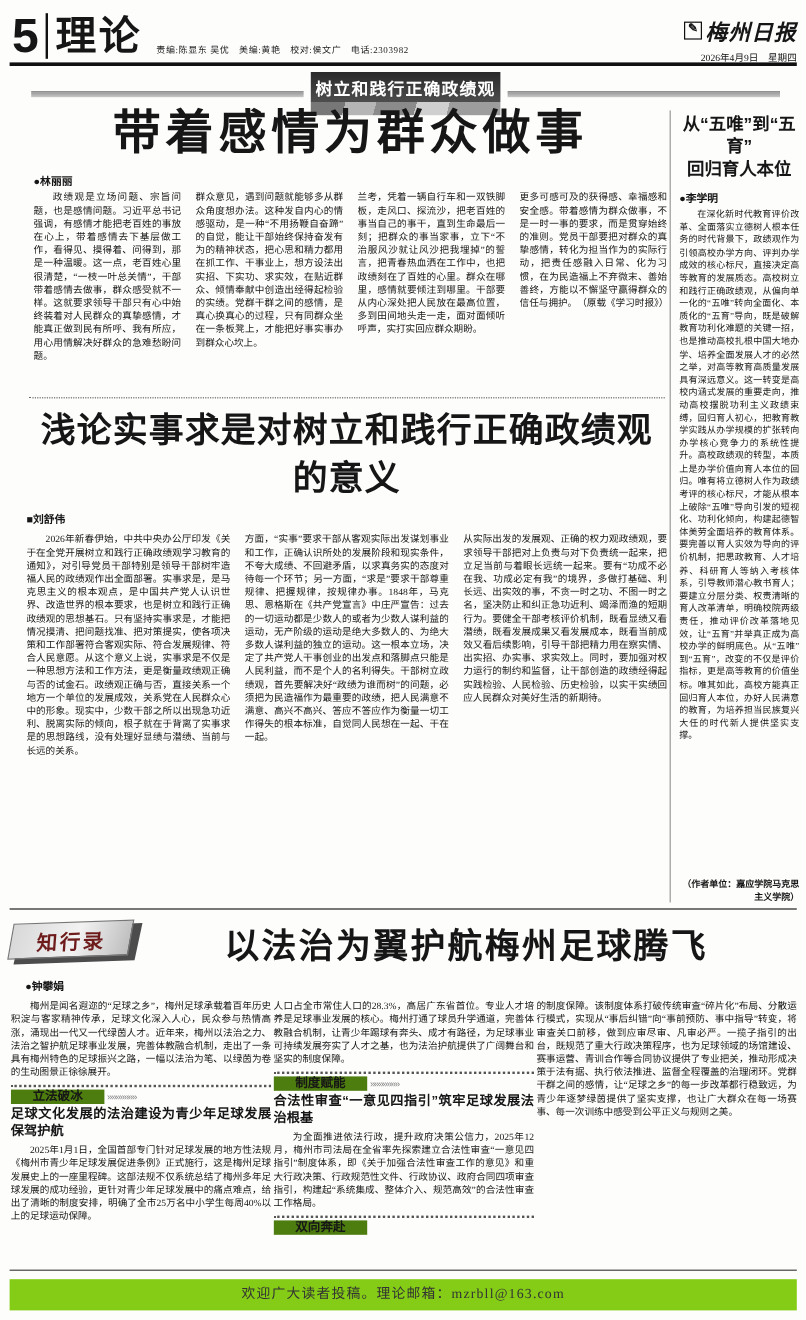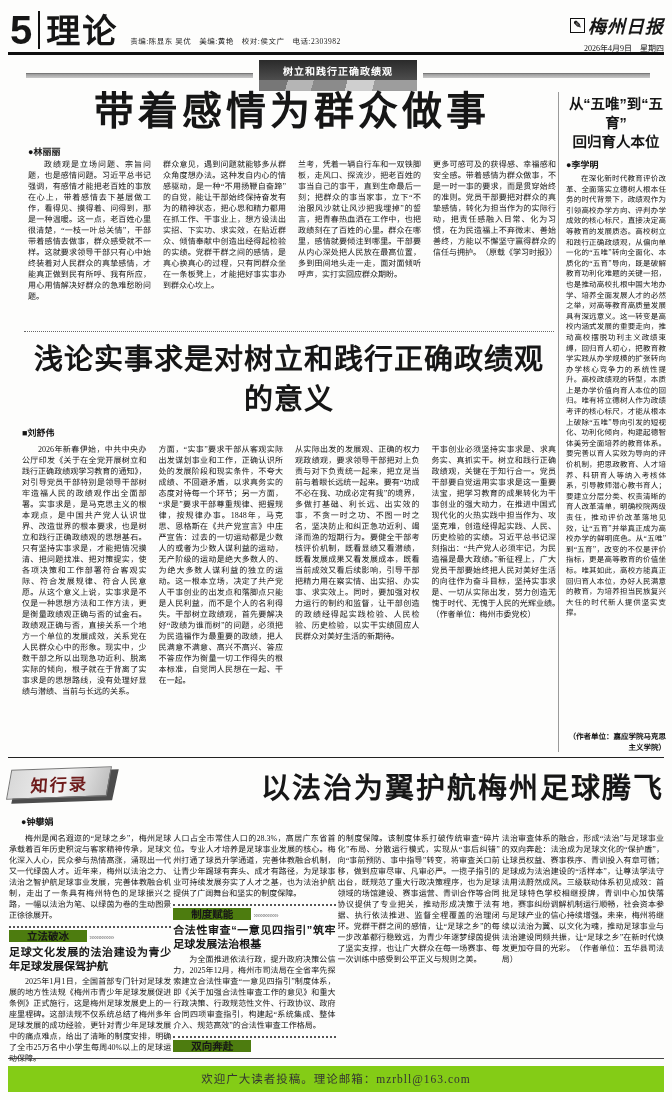--- a/index.html
+++ b/index.html
@@ -20,21 +20,21 @@
   .masthead { display:flex; align-items:center; justify-content:flex-end; gap:3px; }
   .mast-icon { width:15px; height:15px; border:1.5px solid #111; font-size:10px; line-height:12px; text-align:center; font-weight:bold; }
   .mast-name { font-size:18px; font-weight:900; font-style:italic; letter-spacing:1px; }
   .date-line { font-size:8px; margin-top:4px; color:#111; }
   .hdr-rule { position:absolute; top:52px; left:8px; right:8px; height:3px; background:#101010; }
 
   
   .banner-row { position:absolute; top:60px; left:26px; width:624px; display:flex; align-items:center; }
   .banner-bar { flex:1; height:5px; background:linear-gradient(#9a9a9a,#c9c9c9); border-top:1px solid #777; }
   .banner-box { width:158px; margin:0 6px; text-align:center; }
-  .banner-label { background:linear-gradient(#2a2a2a,#4d4d4d); color:#fff; font-family:"Liberation Sans",sans-serif; font-size:10px; font-weight:bold; letter-spacing:1px; padding:3px 0 2px; }
+  .banner-label { background:linear-gradient(#2a2a2a,#4d4d4d); color:#fff; font-family:"Liberation Sans",sans-serif; font-size:14px; font-weight:bold; letter-spacing:1px; padding:3px 0 2px; }
   .banner-art { height:11px; background:
       linear-gradient(105deg,#777 0 18%,#b5b5b5 18% 34%,#8b8b8b 34% 55%,#cfcfcf 55% 72%,#9d9d9d 72% 100%); }
 
   
   .lead-title { position:absolute; top:88px; left:30px; width:524px; text-align:center;
     font-family:"Liberation Sans","DejaVu Sans",sans-serif; font-size:40px; font-weight:900; letter-spacing:4px; line-height:46px; }
   .byline { font-size:9px; font-weight:bold; font-family:"Liberation Sans",sans-serif; }
   .cols { display:flex; gap:12px; }
   .col { flex:1; font-size:8px; line-height:11px; text-align:justify; overflow:hidden; }
   .indent { text-indent:2em; }
@@ -60,21 +60,21 @@
   .mid-rule { position:absolute; top:757px; left:8px; right:8px; height:1px; background:#222; }
 
   
   .feat { position:absolute; top:764px; left:9px; width:655px; }
   .feat-head { display:flex; align-items:center; }
   .badge { position:relative; width:104px; height:34px; flex:0 0 auto; }
   .badge-back { position:absolute; inset:3px -2px 0 6px; background:#4c4c4c; transform:skewX(-14deg) rotate(-2deg); }
   .badge-front { position:absolute; inset:0 4px 4px 0; background:linear-gradient(100deg,#d8d8d8,#f2f2f2 55%,#bdbdbd); border:1px solid #777;
     transform:skewX(-12deg) rotate(-2deg); display:flex; align-items:center; justify-content:center; }
   .badge-text { font-family:"Liberation Sans",sans-serif; font-size:17px; font-weight:900; letter-spacing:2px; color:#6e1b1b; transform:skewX(6deg); }
-  .feat-title { flex:1; text-align:right; font-family:"Liberation Sans","DejaVu Sans",sans-serif; font-size:29px; font-weight:900; letter-spacing:2px; }
+  .feat-title { flex:1; text-align:center; font-family:"Liberation Sans","DejaVu Sans",sans-serif; font-size:29px; font-weight:900; letter-spacing:2px; }
   .feat .byline { display:block; margin:9px 0 0 12px; }
   .feat-cols { display:flex; gap:2px; margin-top:5px; height:232px; }
   .fcol { flex:1; font-size:8px; line-height:11px; text-align:justify; overflow:hidden; }
   .fcol p { text-indent:2em; }
   .subhead { margin:5px 0 3px; border-top:2px dotted #555; padding-top:3px; font-family:"Liberation Sans",sans-serif; }
   .subhead .lbl { font-size:10.5px; font-weight:900; background:#4d7c0f; padding:0 18px; }
   .subhead .arrows { font-size:8px; color:#888; letter-spacing:-1px; }
   .subhead .st { font-size:11px; font-weight:900; line-height:14px; margin-top:2px; }
 
   
@@ -125,21 +125,20 @@
 
   <div class="dotted-rule"></div>
 
   <div class="a2-wrap">
     <h2 class="a2-title">浅论实事求是对树立和践行正确政绩观的意义</h2>
     <span class="byline">■刘舒伟</span>
     <div class="cols">
       <div class="col indent">2026年新春伊始，中共中央办公厅印发《关于在全党开展树立和践行正确政绩观学习教育的通知》，对引导党员干部特别是领导干部树牢造福人民的政绩观作出全面部署。实事求是，是马克思主义的根本观点，是中国共产党人认识世界、改造世界的根本要求，也是树立和践行正确政绩观的思想基石。只有坚持实事求是，才能把情况摸清、把问题找准、把对策提实，使各项决策和工作部署符合客观实际、符合发展规律、符合人民意愿。从这个意义上说，实事求是不仅是一种思想方法和工作方法，更是衡量政绩观正确与否的试金石。政绩观正确与否，直接关系一个地方一个单位的发展成效，关系党在人民群众心中的形象。现实中，少数干部之所以出现急功近利、脱离实际的倾向，根子就在于背离了实事求是的思想路线，没有处理好显绩与潜绩、当前与长远的关系。</div>
       <div class="col">方面，“实事”要求干部从客观实际出发谋划事业和工作，正确认识所处的发展阶段和现实条件，不夸大成绩、不回避矛盾，以求真务实的态度对待每一个环节；另一方面，“求是”要求干部尊重规律、把握规律，按规律办事。1848年，马克思、恩格斯在《共产党宣言》中庄严宣告：过去的一切运动都是少数人的或者为少数人谋利益的运动，无产阶级的运动是绝大多数人的、为绝大多数人谋利益的独立的运动。这一根本立场，决定了共产党人干事创业的出发点和落脚点只能是人民利益，而不是个人的名利得失。干部树立政绩观，首先要解决好“政绩为谁而树”的问题，必须把为民造福作为最重要的政绩，把人民满意不满意、高兴不高兴、答应不答应作为衡量一切工作得失的根本标准，自觉同人民想在一起、干在一起。</div>
       <div class="col">从实际出发的发展观、正确的权力观政绩观，要求领导干部把对上负责与对下负责统一起来，把立足当前与着眼长远统一起来。要有“功成不必在我、功成必定有我”的境界，多做打基础、利长远、出实效的事，不贪一时之功、不图一时之名，坚决防止和纠正急功近利、竭泽而渔的短期行为。要健全干部考核评价机制，既看显绩又看潜绩，既看发展成果又看发展成本，既看当前成效又看后续影响，引导干部把精力用在察实情、出实招、办实事、求实效上。同时，要加强对权力运行的制约和监督，让干部创造的政绩经得起实践检验、人民检验、历史检验，以实干实绩回应人民群众对美好生活的新期待。</div>
-      <div class="col">干事创业必须坚持实事求是、求真务实、真抓实干。树立和践行正确政绩观，关键在于知行合一。党员干部要自觉运用实事求是这一重要法宝，把学习教育的成果转化为干事创业的强大动力，在推进中国式现代化的火热实践中担当作为、攻坚克难，创造经得起实践、人民、历史检验的实绩。习近平总书记深刻指出：“共产党人必须牢记，为民造福是最大政绩。”新征程上，广大党员干部要始终把人民对美好生活的向往作为奋斗目标，坚持实事求是、一切从实际出发，努力创造无愧于时代、无愧于人民的光辉业绩。　（作者单位：梅州市委党校）</div>
     </div>
   </div>
 
   <div class="v-rule"></div>
   <div class="rail">
     <div class="rail-title">从“五唯”到“五育”</div>
     <div class="rail-title">回归育人本位</div>
     <span class="byline">●李学明</span>
     <div class="rail-body indent">在深化新时代教育评价改革、全面落实立德树人根本任务的时代背景下，政绩观作为引领高校办学方向、评判办学成效的核心标尺，直接决定高等教育的发展质态。高校树立和践行正确政绩观，从偏向单一化的“五唯”转向全面化、本质化的“五育”导向，既是破解教育功利化难题的关键一招，也是推动高校扎根中国大地办学、培养全面发展人才的必然之举，对高等教育高质量发展具有深远意义。这一转变是高校内涵式发展的重要走向，推动高校摆脱功利主义政绩束缚，回归育人初心，把教育教学实践从办学规模的扩张转向办学核心竞争力的系统性提升。高校政绩观的转型，本质上是办学价值向育人本位的回归。唯有将立德树人作为政绩考评的核心标尺，才能从根本上破除“五唯”导向引发的短视化、功利化倾向，构建起德智体美劳全面培养的教育体系。要完善以育人实效为导向的评价机制，把思政教育、人才培养、科研育人等纳入考核体系，引导教师潜心教书育人；要建立分层分类、权责清晰的育人改革清单，明确校院两级责任，推动评价改革落地见效，让“五育”并举真正成为高校办学的鲜明底色。从“五唯”到“五育”，改变的不仅是评价指标，更是高等教育的价值坐标。唯其如此，高校方能真正回归育人本位，办好人民满意的教育，为培养担当民族复兴大任的时代新人提供坚实支撑。</div>
     <div class="rail-attr">（作者单位：嘉应学院马克思主义学院）</div>
@@ -177,21 +176,20 @@
         </div>
         <p>为全面推进依法行政，提升政府决策公信力，2025年12月，梅州市司法局在全省率先探索建立合法性审查“一意见四指引”制度体系，即《关于加强合法性审查工作的意见》和重大行政决策、行政规范性文件、行政协议、政府合同四项审查指引，构建起“系统集成、整体介入、规范高效”的合法性审查工作格局。</p>
         <div class="subhead">
           <span class="lbl">双向奔赴</span>
           
           
         </div>
 
       </div>
       <div class="fcol">的制度保障。该制度体系打破传统审查“碎片化”布局、分散运行模式，实现从“事后纠错”向“事前预防、事中指导”转变，将审查关口前移，做到应审尽审、凡审必严。一揽子指引的出台，既规范了重大行政决策程序，也为足球领域的场馆建设、赛事运营、青训合作等合同协议提供了专业把关，推动形成决策于法有据、执行依法推进、监督全程覆盖的治理闭环。党群干群之间的感情，让“足球之乡”的每一步改革都行稳致远，为青少年逐梦绿茵提供了坚实支撑，也让广大群众在每一场赛事、每一次训练中感受到公平正义与规则之美。</div>
-      <div class="fcol">法治审查体系的融合，形成“法治”与足球事业的双向奔赴：法治成为足球文化的“保护盾”，让球员权益、赛事秩序、青训投入有章可循；足球成为法治建设的“活样本”，让尊法学法守法用法蔚然成风。三级联动体系初见成效：首批足球特色学校相继授牌，青训中心加快落地，赛事纠纷调解机制运行顺畅，社会资本参与足球产业的信心持续增强。未来，梅州将继续以法治为翼、以文化为魂，推动足球事业与法治建设同频共振，让“足球之乡”在新时代焕发更加夺目的光彩。　（作者单位：五华县司法局）</div>
     </div>
   </div>
 
   <div class="footer">
     <div class="footer-bar">欢迎广大读者投稿。理论邮箱：mzrbll@163.com</div>
   </div>
 
 </div>
 
 </body></html>

